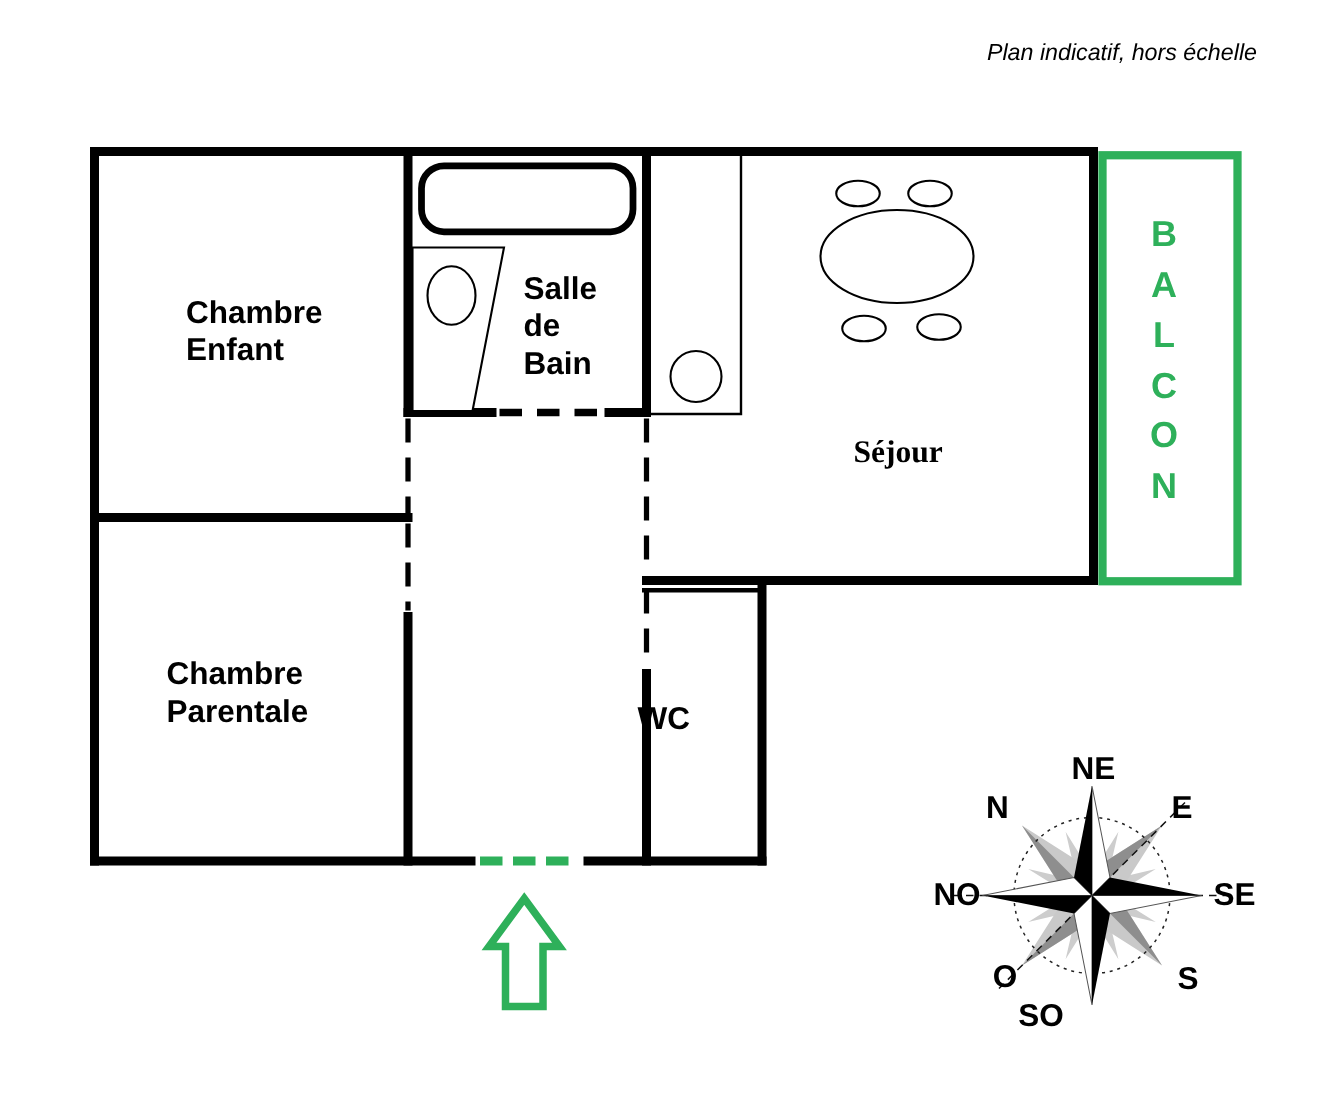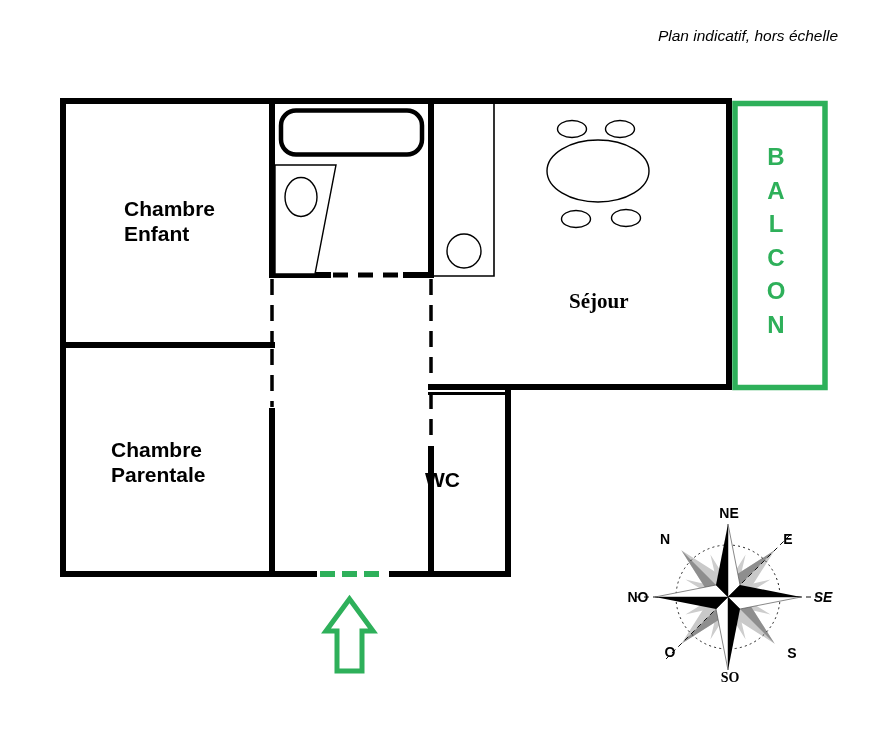--- a/index.html
+++ b/index.html
@@ -16,21 +16,21 @@
     position:absolute;top:27px;right:52px;font-style:italic;font-size:15.5px;
     color:#000;font-weight:normal;
   }
   .balcon{
     position:absolute;left:776px;top:140px;transform:translateX(-50%);
     color:#2EB05A;font-weight:bold;font-size:24px;line-height:33.5px;
     text-align:center;
   }
   .balcon span{display:block;}
   .cdir{
-    position:absolute;font-weight:bold;font-size:14px;color:#000;
+    position:absolute;font-weight:bold;font-size:21px;color:#000;
     transform:translate(-50%,-50%);white-space:nowrap;
   }
 </style>
 </head>
 <body>
 
 <div class="stage">
 
   <svg width="890" height="732" viewBox="0 0 890 732">
 
@@ -109,36 +109,39 @@
         <path d="M0,0 L0,-73 L-12,-12 Z" fill="#000" transform="rotate(180)"></path>
         <path d="M0,0 L0,-73 L-12,-12 Z" fill="#000" transform="rotate(270)"></path>
       </g>
     </g>
   </svg>
 
   <div class="note">Plan indicatif, hors échelle</div>
 
   <div class="lbl" style="left:124px;top:196px;">Chambre
 Enfant</div>
+  <div class="lbl" style="left:349px;top:180px;">Salle
+de
+Bain</div>
   <div class="lbl" style="left:569px;top:289px;font-family:Liberation Serif, serif;">Séjour</div>
   <div class="lbl" style="left:111px;top:437px;">Chambre
 Parentale</div>
   <div class="lbl" style="left:425px;top:467px;">WC</div>
 
   <div class="balcon">
     <span>B</span>
     <span>A</span>
     <span>L</span>
     <span>C</span>
     <span>O</span>
     <span>N</span>
   </div>
 
   <div class="cdir" style="left:729px;top:513px;">NE</div>
   <div class="cdir" style="left:665px;top:539px;">N</div>
   <div class="cdir" style="left:788px;top:539px;">E</div>
   <div class="cdir" style="left:638px;top:597px;">NO</div>
-  <div class="cdir" style="left:823px;top:597px;font-style:italic;">SE</div>
+  <div class="cdir" style="left:823px;top:597px;">SE</div>
   <div class="cdir" style="left:670px;top:652px;">O</div>
   <div class="cdir" style="left:792px;top:653px;">S</div>
-  <div class="cdir" style="left:730px;top:678px;font-family:Liberation Serif, serif;">SO</div>
+  <div class="cdir" style="left:694px;top:678px;">SO</div>
 
 </div>
 
 </body></html>

